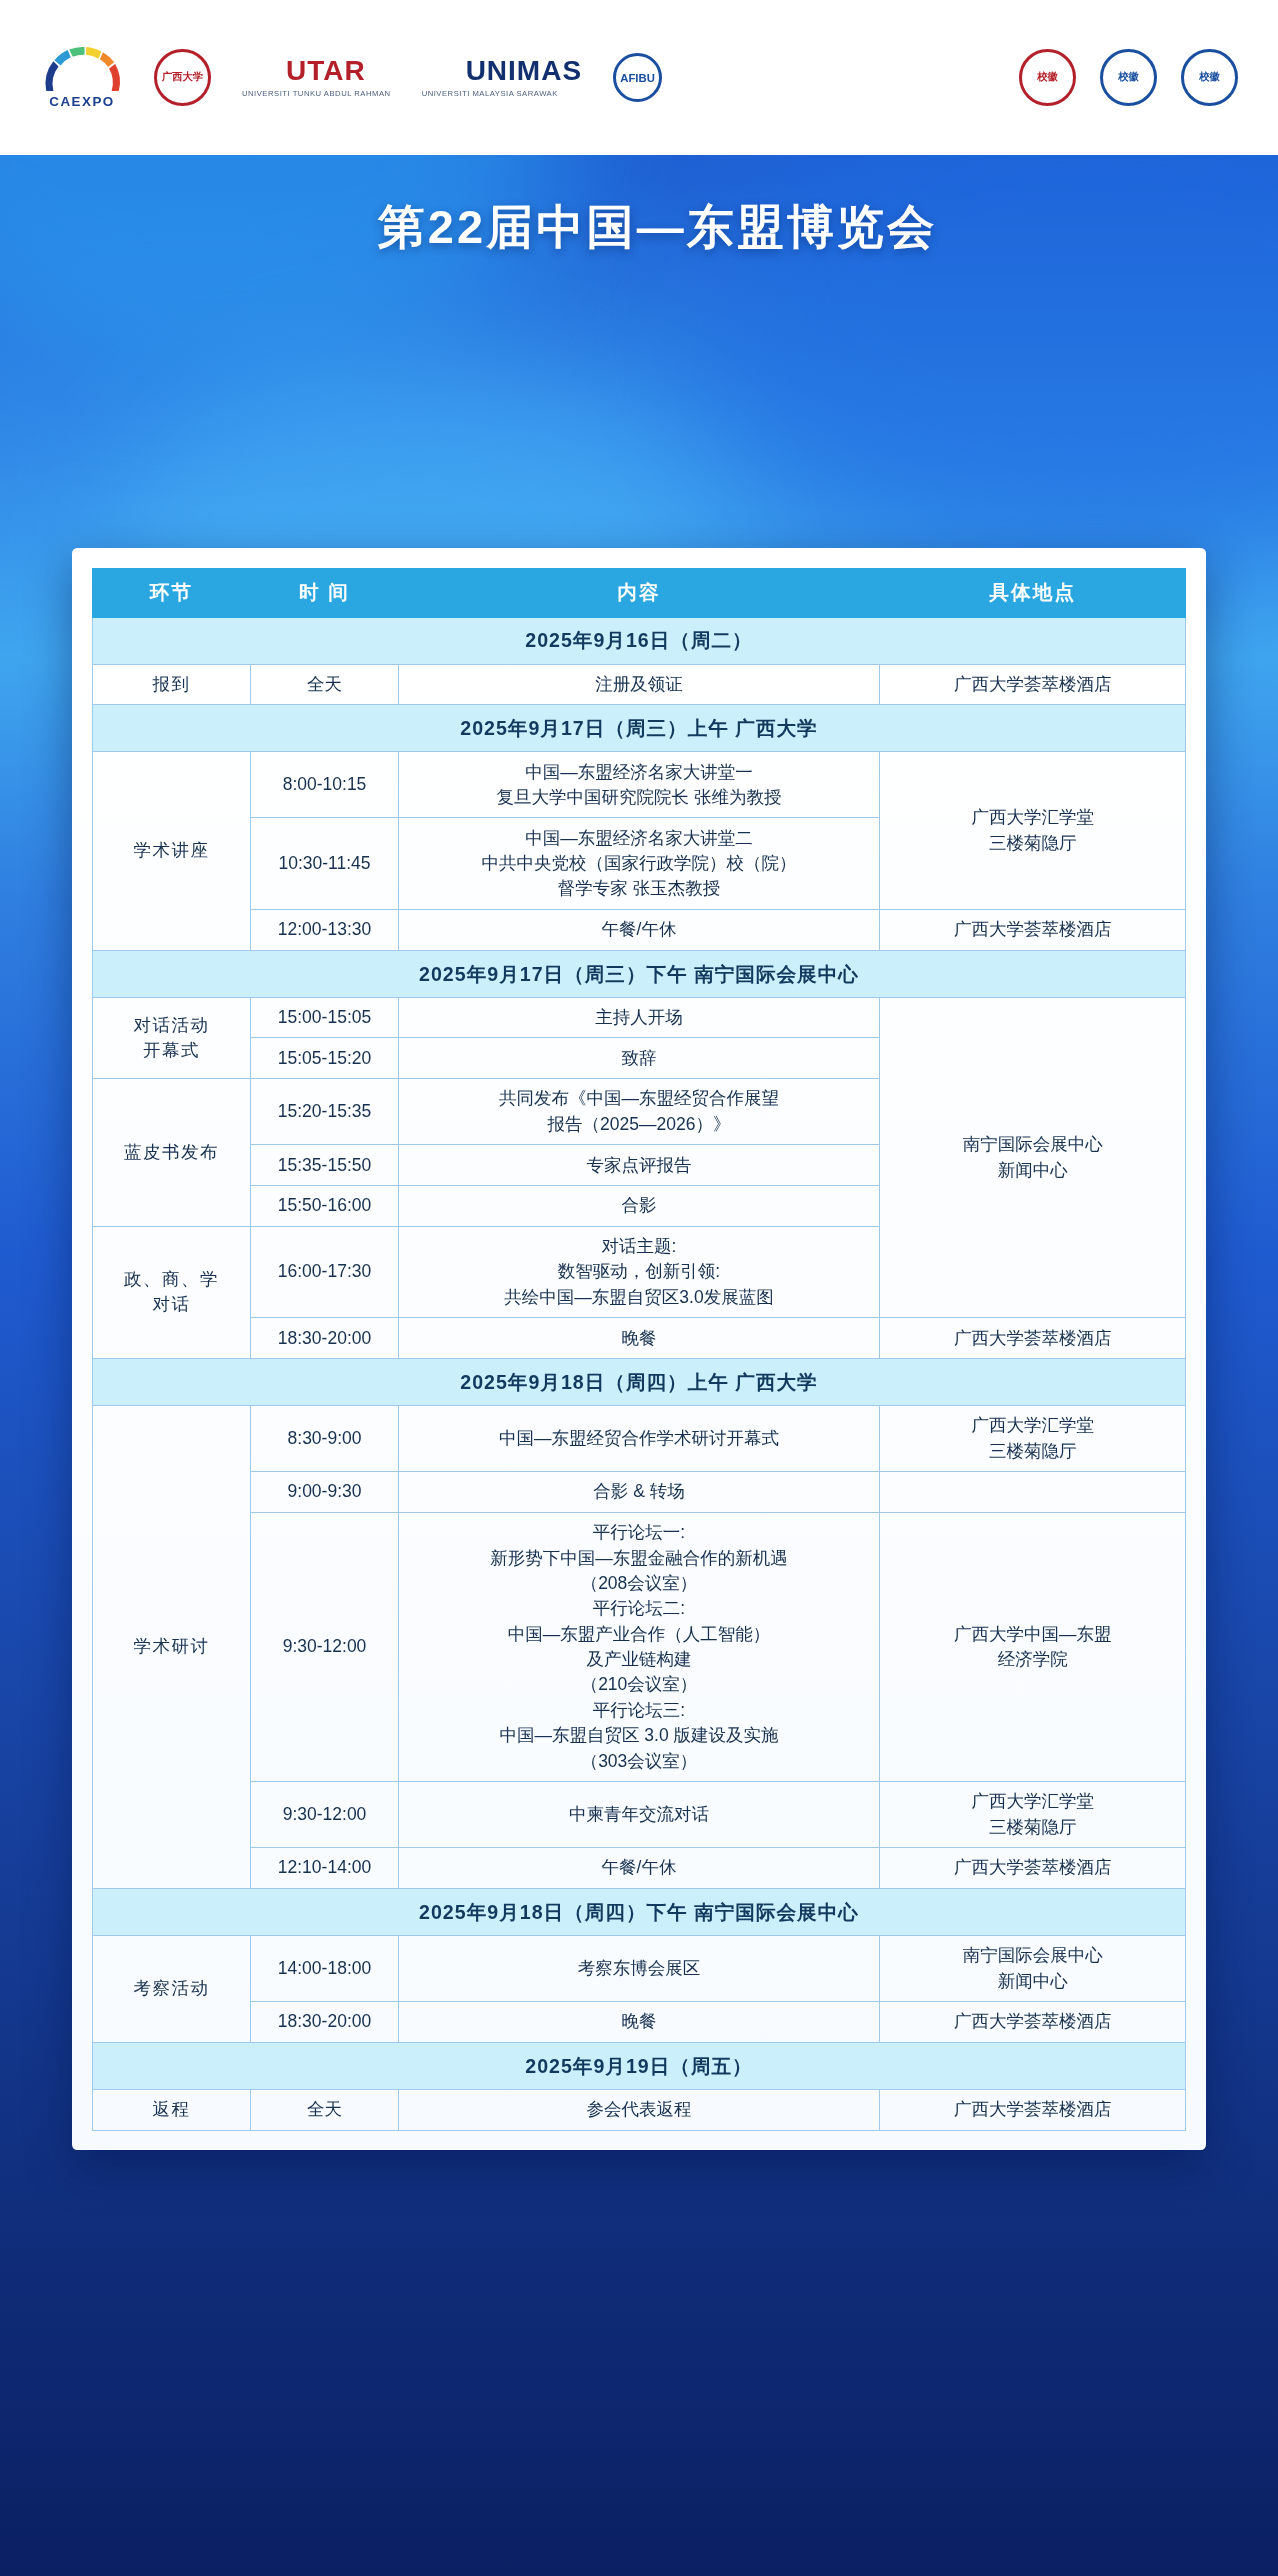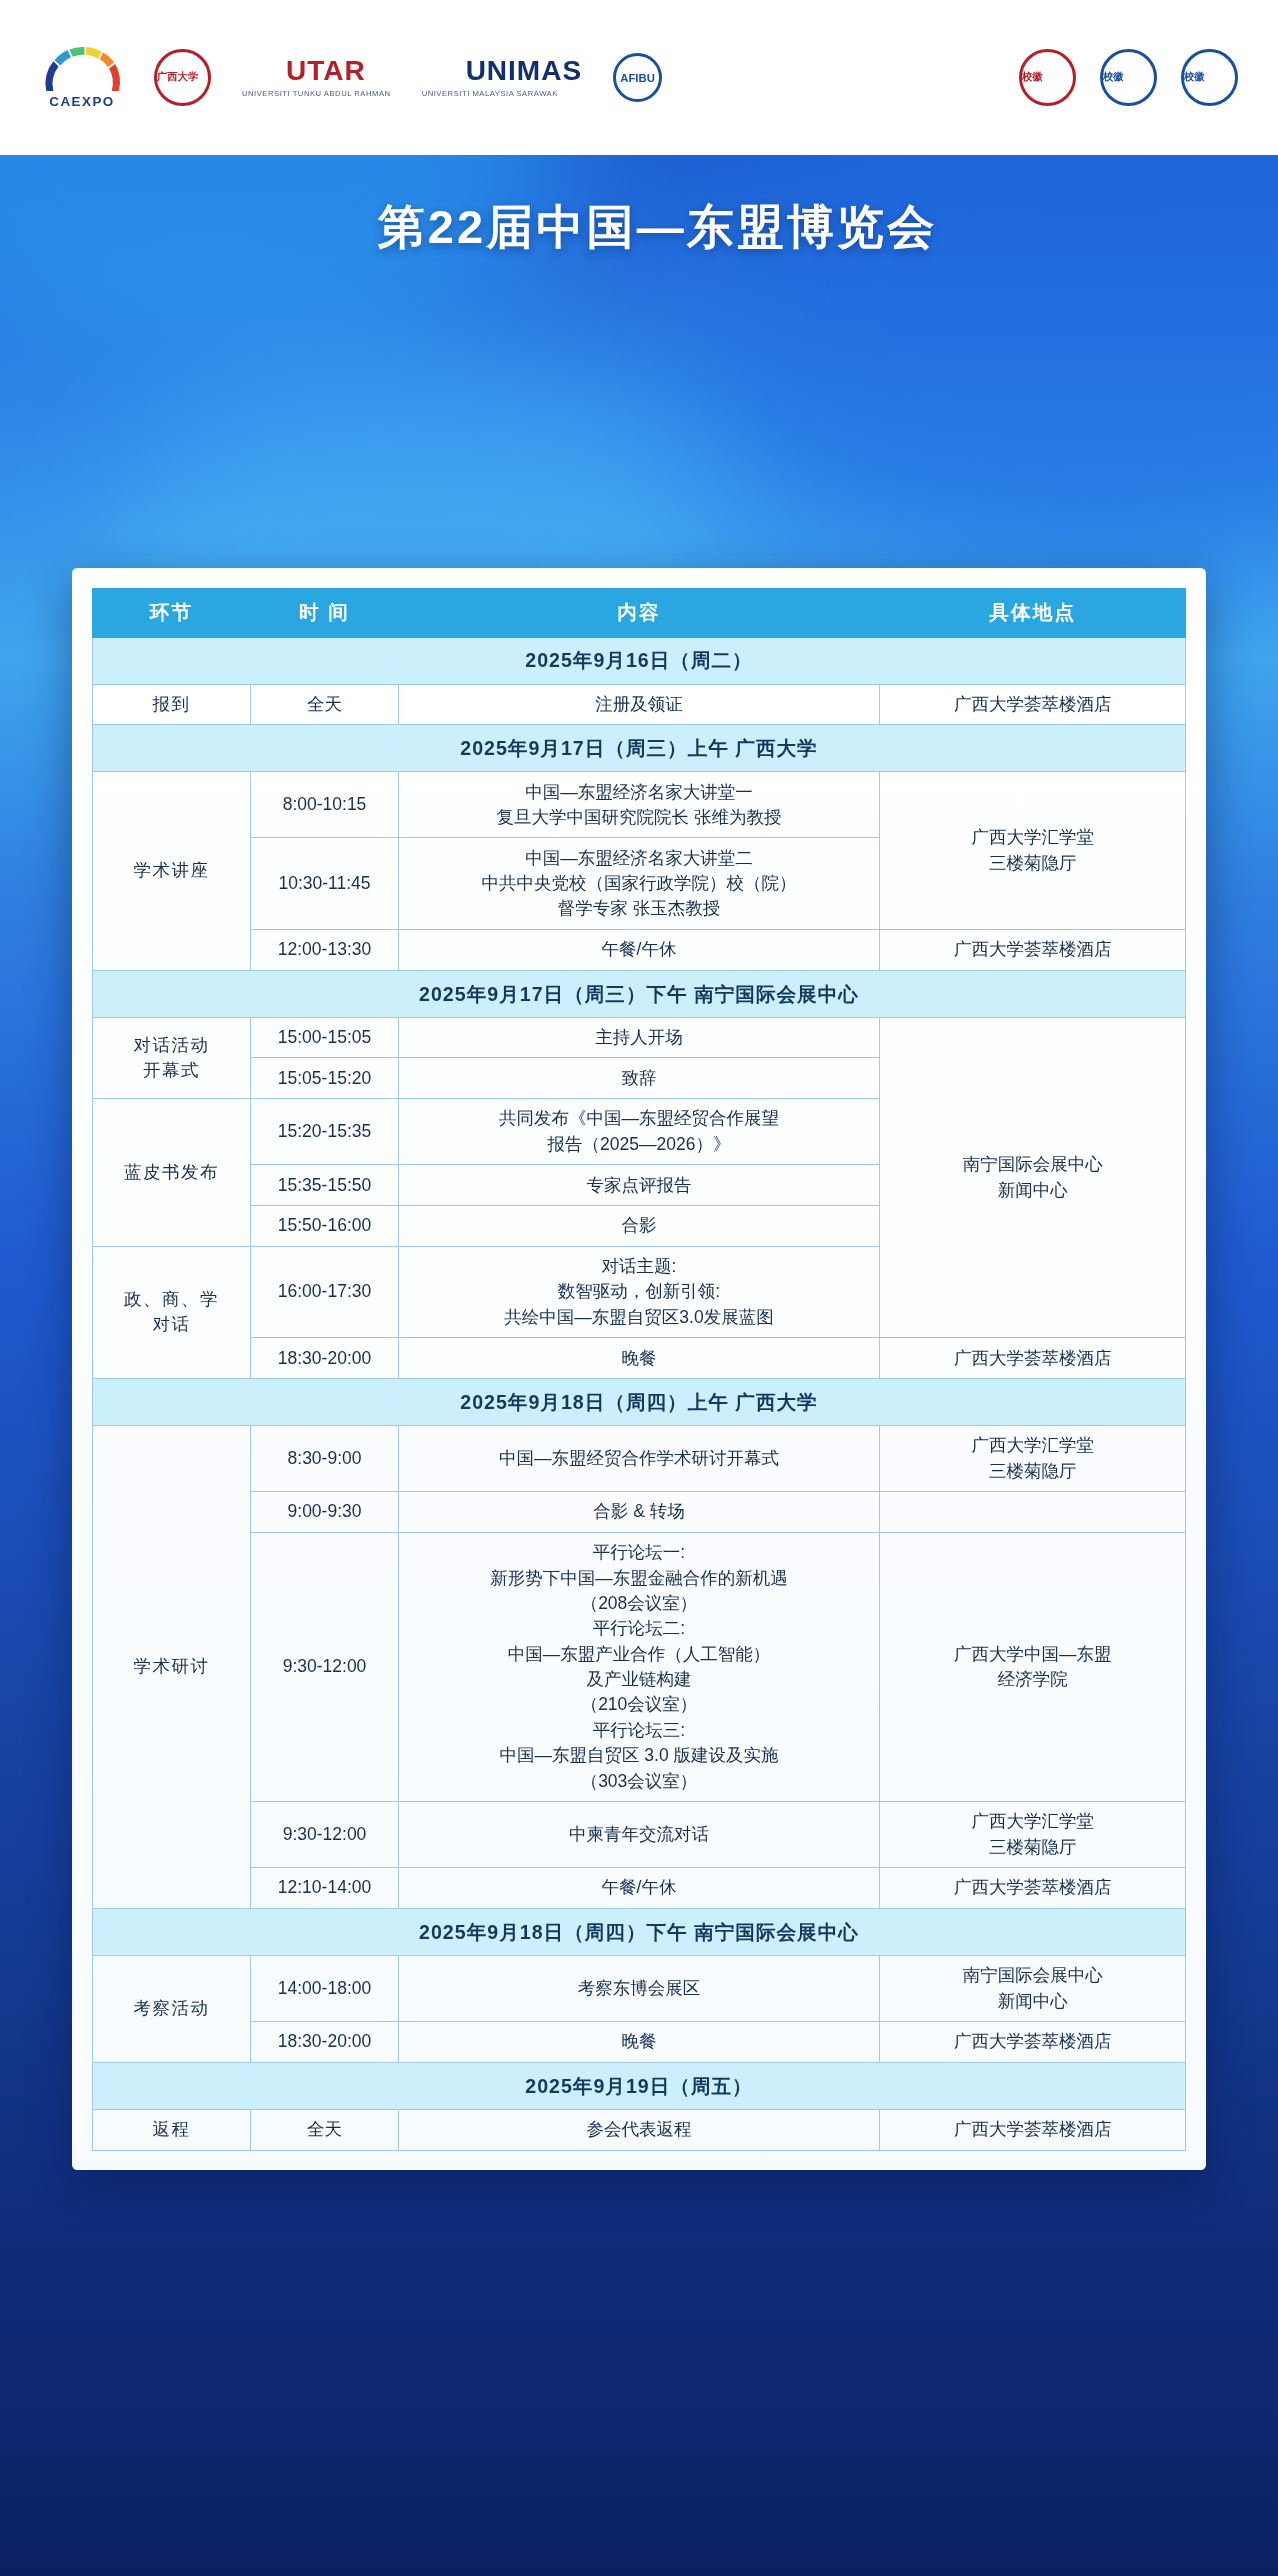--- a/index.html
+++ b/index.html
@@ -40,21 +40,21 @@
     background: linear-gradient(180deg,#ffffff 0%,#ffffff 78%, #ffffff 100%);
     display:flex; align-items:center; padding: 0 41px;
   }
   .logos-left { display:flex; align-items:center; gap:31px; }
   .logos-right { margin-left:auto; display:flex; align-items:center; gap:24px; }
 
   .caexpo-logo { display:flex; flex-direction:column; align-items:center; gap:1px; }
   .caexpo-fan { width:82px; height:47px; display:block; }
   .caexpo-text { font-size:13.4px; letter-spacing:1.5px; color:#1b3f8f; font-weight:bold; }
 
-  .seal { width:57px; height:57px; border-radius:50%; display:flex; align-items:center; justify-content:flex-start; }
+  .seal { width:57px; height:57px; border-radius:50%; display:flex; align-items:center; justify-content:center; }
   .seal.red { border:3.1px solid #b3202a; color:#b3202a; }
   .seal.blue { border:3.1px solid #1a4fa0; color:#1a4fa0; }
   .seal .seal-inner { font-size:10.3px; line-height:1.05; text-align:center; font-weight:bold; }
 
   .wordmark { display:flex; flex-direction:column; justify-content:center; }
   .wordmark .wm-main { font-size:28px; font-weight:bold; color:#13306e; letter-spacing:1px; line-height:1;margin-left:44px; }
   .wordmark .wm-sub { font-size:7.7px; color:#4b5d80; letter-spacing:0.5px; margin-top:4.1px;}
   .wordmark.red .wm-main { color:#b3202a; }
 
   .afibu { display:flex; align-items:center; gap:6.2px;text-align:center; }
@@ -71,21 +71,21 @@
     display:flex; align-items:center; justify-content:center;
     font-size:39px; font-weight:bold; letter-spacing:4.1px; color:#ffffff;
     position:relative;
   }
   .pill-wing { position:absolute; top:50%; width:77px; height:2.6px; background:rgba(255,255,255,.75); }
   .pill-wing.l { left:-98px; }
   .pill-wing.r { right:-98px; }
 
   
   .card {
-    position:absolute; left:72px; top:568px; width:1134px;
+    position:absolute; left:72px; top:548px; width:1134px;
     background: linear-gradient(180deg,#ffffff,#f7fbff);
     border-radius:5.2px;
     padding:19.6px;
     box-shadow: 0 15.5px 46px rgba(3,20,70,.45);
   }
   table.sched { width:100%; border-collapse:collapse; table-layout: fixed; }
   table.sched td, table.sched th {
     border:1.5px solid #9ec9e8;
     text-align:center;
     vertical-align:middle;

